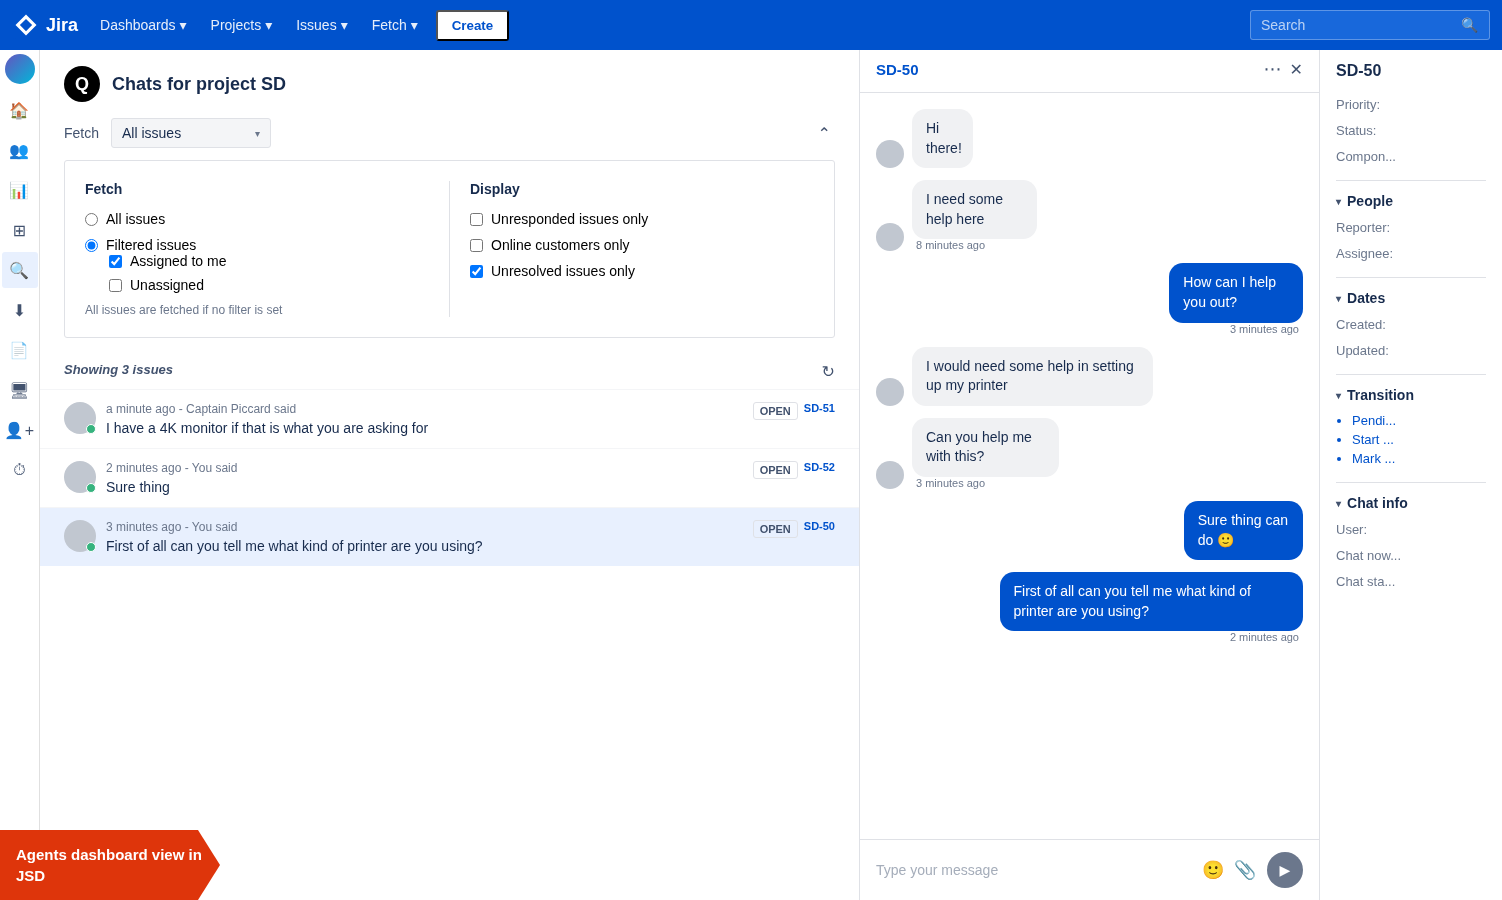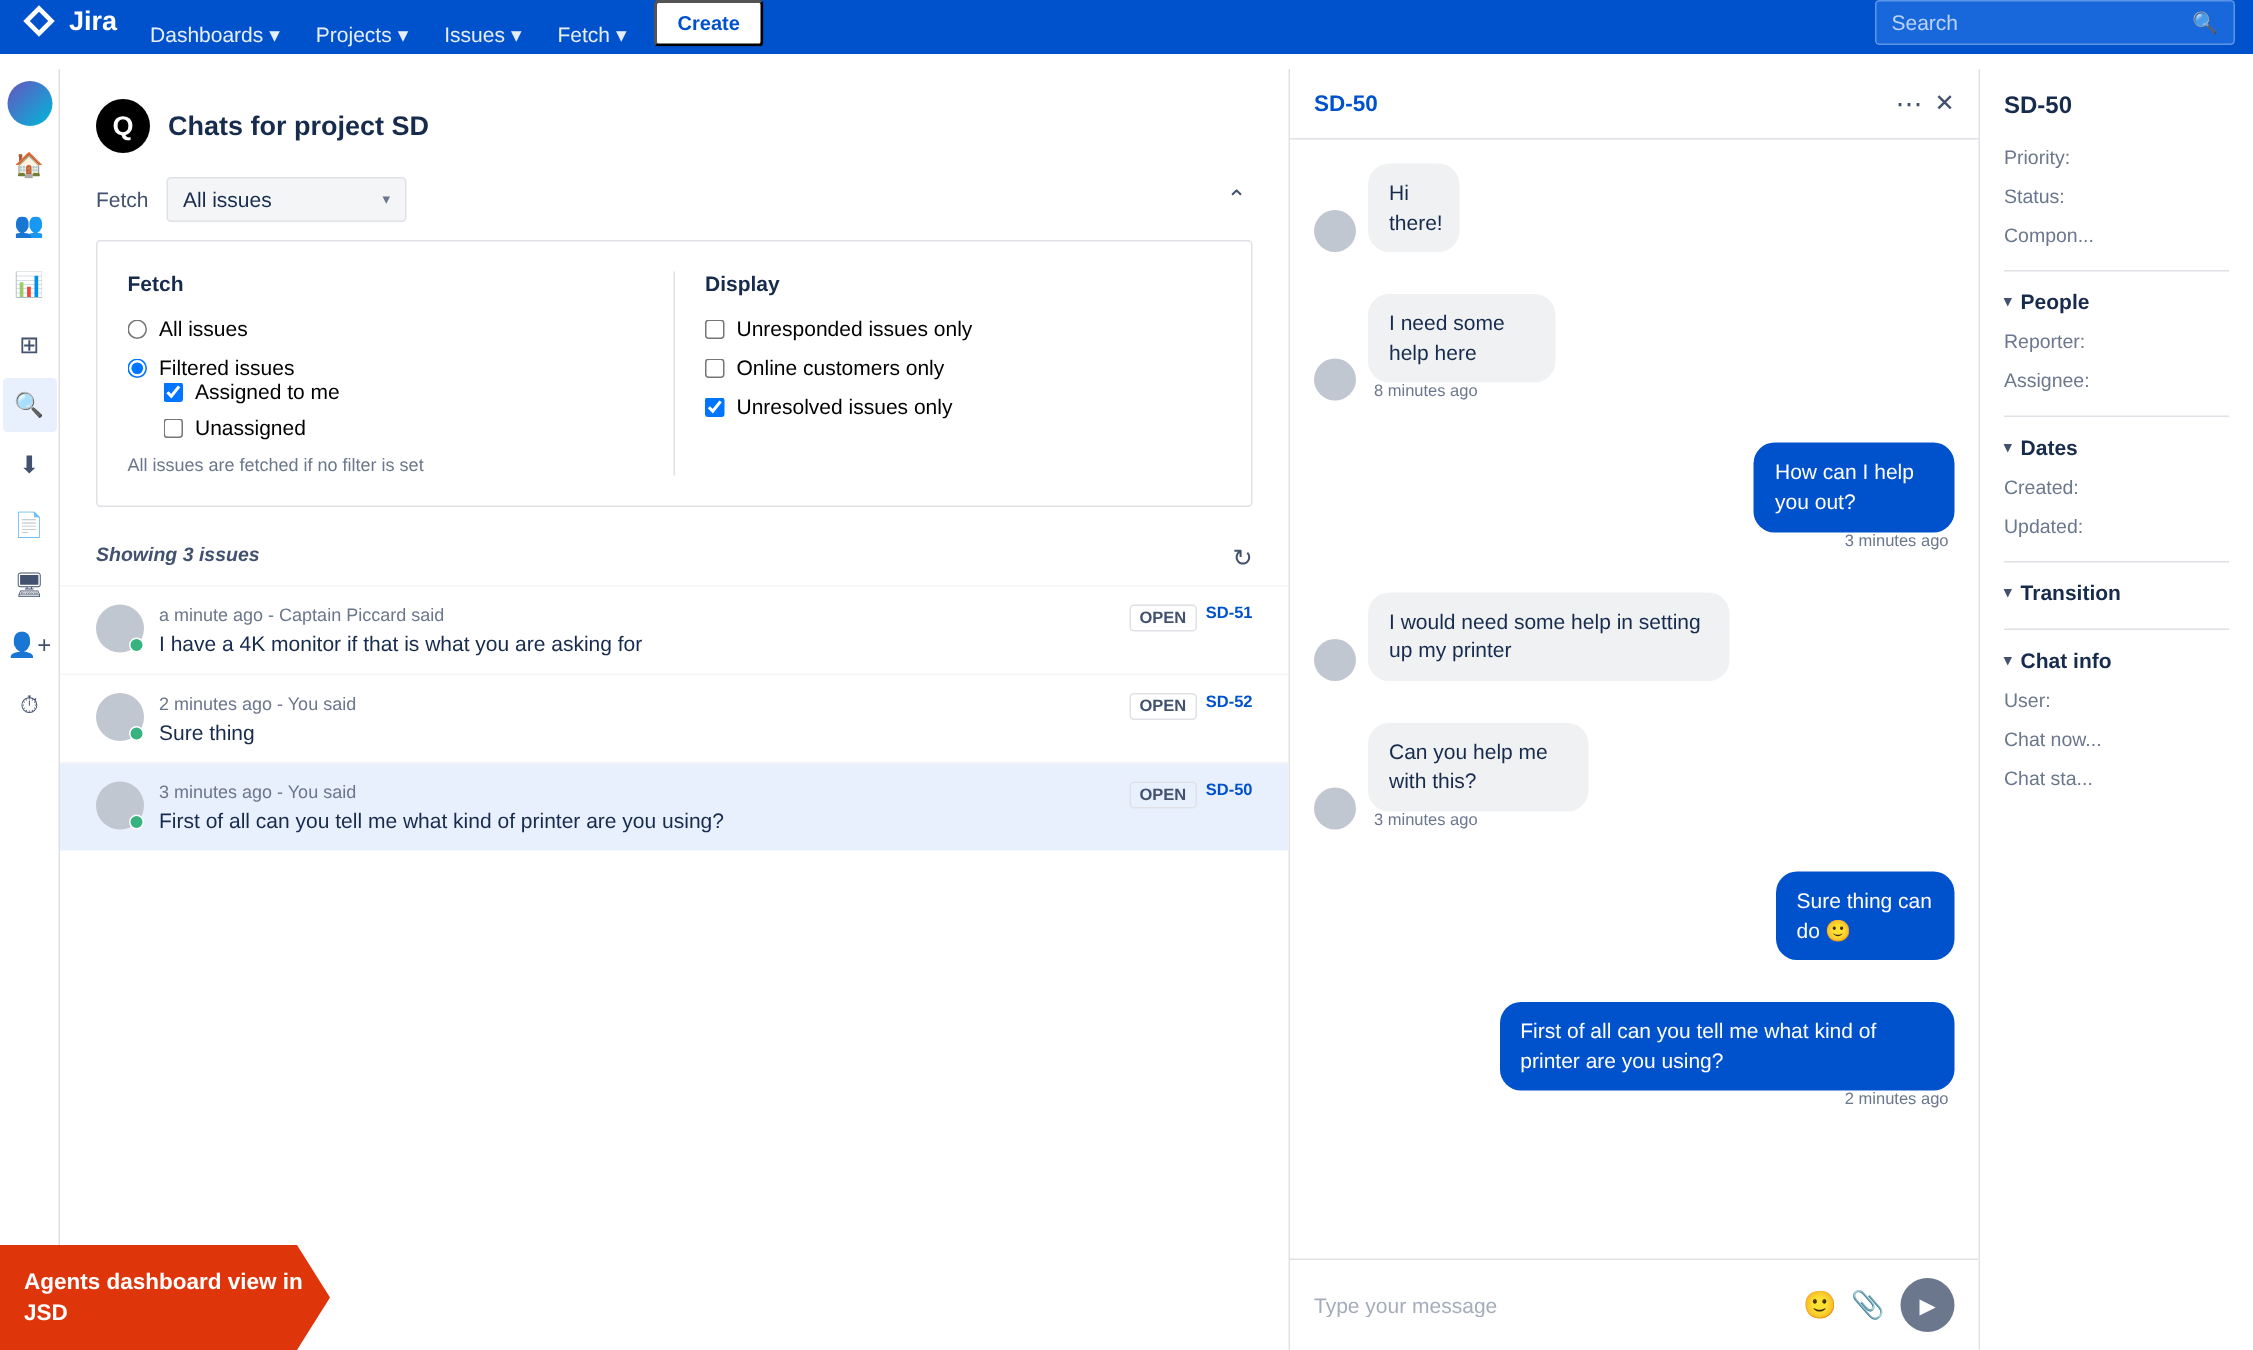--- a/index.html
+++ b/index.html
@@ -1,23 +1,23 @@
 <!DOCTYPE html>
 <html><head>
   <meta charset="utf-8">
   <style>
     * { box-sizing: border-box; margin: 0; padding: 0; }
     body { font-family: -apple-system, BlinkMacSystemFont, 'Segoe UI', Arial, sans-serif; font-size: 14px; background: #fff; overflow: hidden; }
 
     
     .top-nav {
       background: #0052cc;
-      height: 36px;
-      display: flex;
-      align-items: flex-start;
+      height: 50px;
+      display: flex;
+      align-items: center;
       padding: 0 12px;
       gap: 4px;
       position: fixed;
       top: 0; left: 0; right: 0;
       z-index: 100;
     }
     .nav-logo { color: #fff; font-weight: bold; font-size: 18px; display: flex; align-items: center; gap: 6px; margin-right: 8px; }
     .nav-logo-icon { width: 28px; height: 28px; }
     .nav-item {
       color: rgba(255,255,255,0.9);
@@ -245,21 +245,21 @@
     .chat-header {
       padding: 12px 16px;
       border-bottom: 1px solid #dfe1e6;
       display: flex;
       align-items: center;
       justify-content: space-between;
     }
     .chat-id { color: #0052cc; font-weight: 700; font-size: 15px; }
     .chat-header-actions { display: flex; gap: 8px; align-items: center; }
     .chat-close { cursor: pointer; color: #42526e; font-size: 16px; }
-    .chat-messages { flex: 1; overflow-y: auto; padding: 16px; display: flex; flex-direction: column; gap: 28px; }
+    .chat-messages { flex: 1; overflow-y: auto; padding: 16px; display: flex; flex-direction: column; gap: 12px; }
 
     .msg-bubble {
       max-width: 75%;
       padding: 10px 14px;
       border-radius: 14px;
       font-size: 14px;
       line-height: 1.4;
     }
     .msg-incoming {
       background: #f0f1f3;
@@ -623,20 +623,25 @@
       </div>
     </div>
 
     <hr class="info-divider">
 
     <div class="info-section">
       <div class="section-header">
         <span class="section-chevron">▾</span>
         <span>Transition</span>
       </div>
+      <ul class="info-list">
+        <li>Pendi...</li>
+        <li>Start ...</li>
+        <li>Mark ...</li>
+      </ul>
     </div>
 
     <hr class="info-divider">
 
     <div class="info-section">
       <div class="section-header">
         <span class="section-chevron">▾</span>
         <span>Chat info</span>
       </div>
       <div class="info-field">

